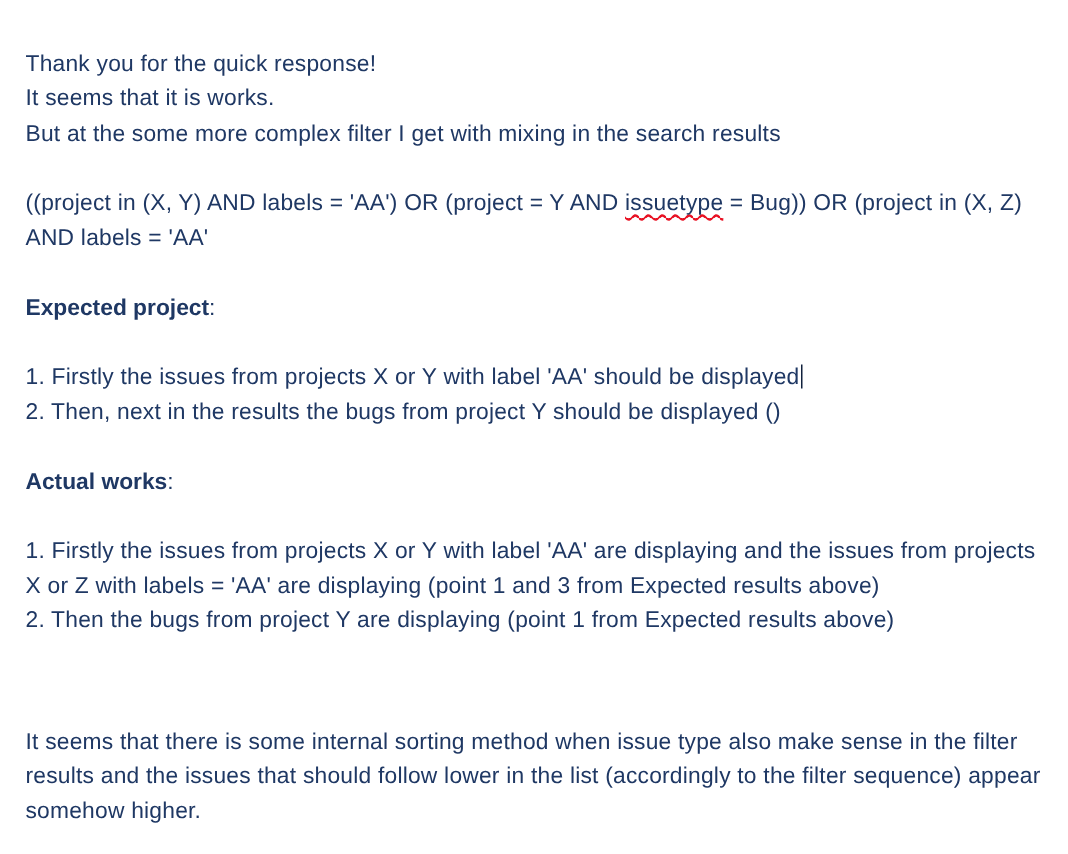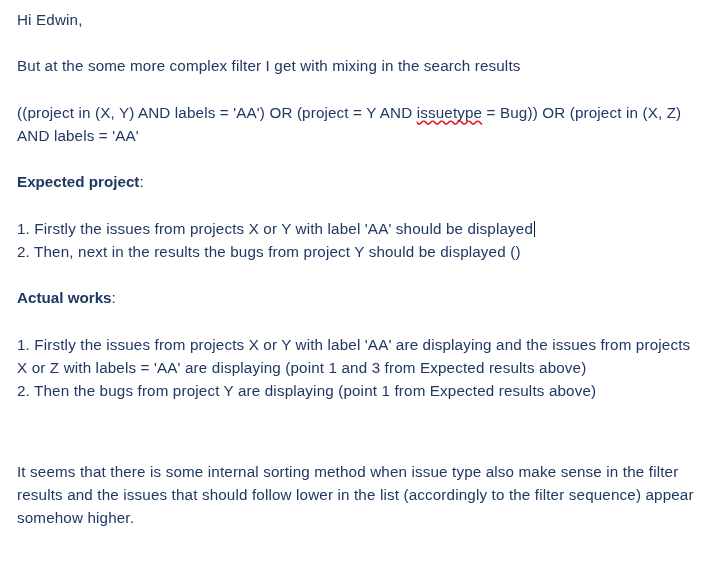--- a/index.html
+++ b/index.html
@@ -68,24 +68,25 @@
     background: #10213d;
     vertical-align: -3px;
     margin-left: 0.5px;
   }
 </style>
 </head>
 <body>
 
 <div id="comment-body">
 
-  <p class="para">Hi Edwin,</p>
 
   <div class="spacer"></div>
 
+  <p class="para">Thank you for the quick response!</p>
+  <p class="para">It seems that it is works.</p>
   <p class="para">But at the some more complex filter I get with mixing in the search results</p>
 
   <div class="spacer"></div>
 
   <p class="para"><span>((project in (X, Y) AND labels = 'AA') OR (project = Y AND </span><span class="misspelled">issuetype</span><span> = Bug)) OR (project in (X, Z) AND labels = 'AA'</span></p>
 
   <div class="spacer"></div>
 
   <p class="heading"><span class="bold">Expected project</span><span class="colon">:</span></p>
 

